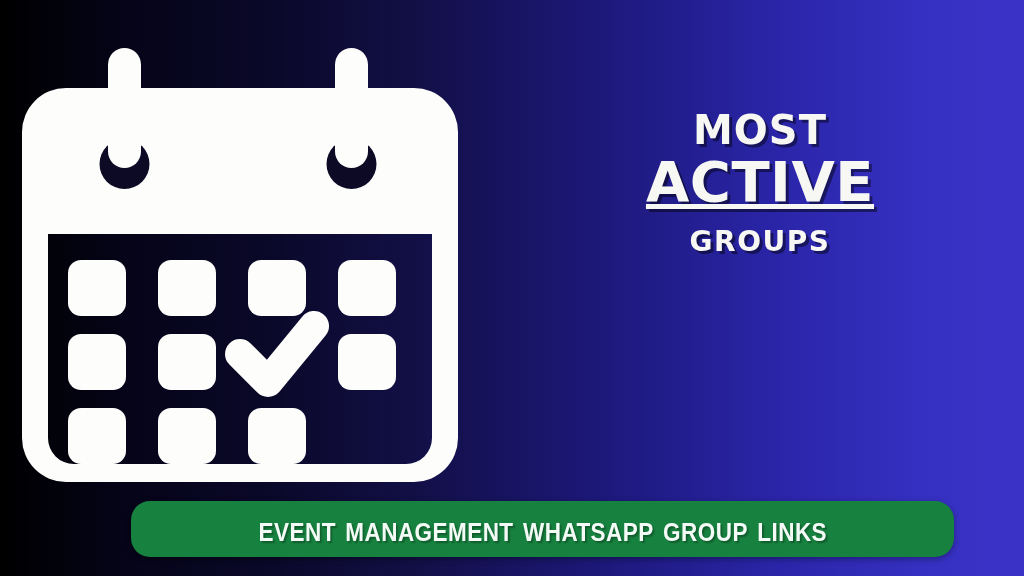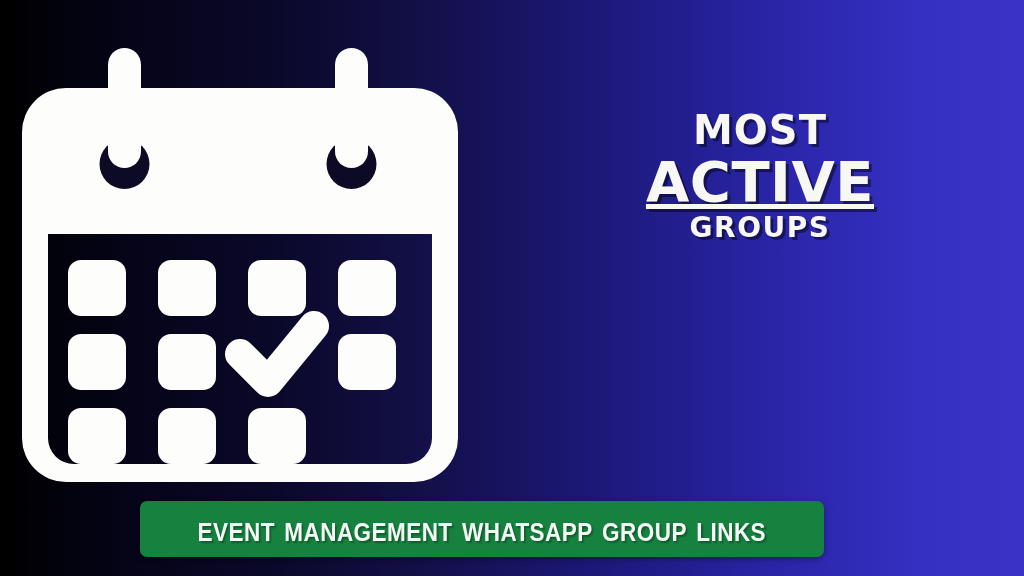--- a/index.html
+++ b/index.html
@@ -46,21 +46,21 @@
   .kicker-line {
     display: block;
     color: #f7f7f4;
     font-weight: 700;
     letter-spacing: 0.5px;
     text-shadow: 3px 3px 0 rgba(0,0,0,0.45);
     font-family: "DejaVu Sans", sans-serif;
   }
   .kicker-most   { font-size: 40px; letter-spacing: 1px; }
   .kicker-active { font-size: 56px; margin-top: 4px; letter-spacing: 0.5px; text-decoration: underline; }
-  .kicker-groups { font-size: 28px; margin-top: 4px; letter-spacing: 1.5px; }
+  .kicker-groups { font-size: 28px; margin-top: 18px; letter-spacing: 1.5px; }
 
   .headline-block {
     position: absolute;
     left: 470px;
     top: 236px;
     width: 520px;
     text-align: center;
   }
   .headline-line {
     display: block;
@@ -82,26 +82,26 @@
     font-size: 80px;
     line-height: 1.05;
     margin-top: 12px;
     letter-spacing: 0px;
     transform: scaleX(0.88);
   }
 
   
   #banner {
     position: absolute;
-    left: 140px;
+    left: 131px;
     top: 501px;
-    width: 684px;
+    width: 823px;
     height: 56px;
     background: #17823f;
-    border-radius: 7px;
+    border-radius: 19px;
     display: flex;
     align-items: center;
     justify-content: center;
     box-shadow: 0 2px 6px rgba(0,0,0,0.35);
   }
   #banner-text {
     color: #f4fbf6;
     font-weight: 700;
     font-size: 36px;
     line-height: 1;

